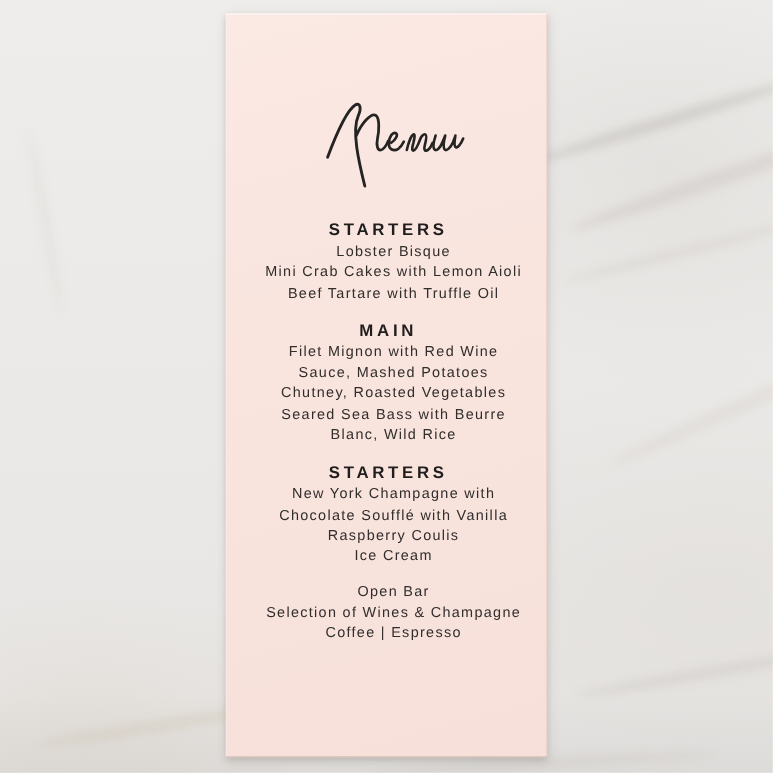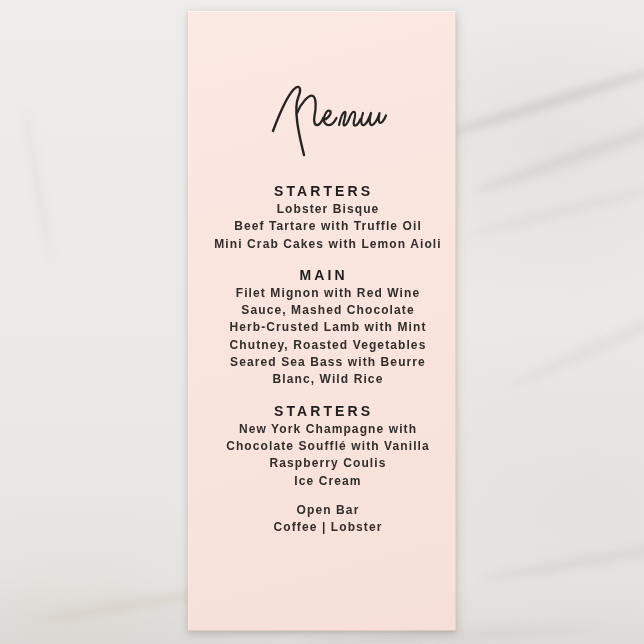--- a/index.html
+++ b/index.html
@@ -77,21 +77,21 @@
     font-size: 14px;
     line-height: 20px;
     font-weight: 700;
     letter-spacing: 3.1px;
     padding-left: 3.1px;
     color: #201e1d;
   }
   .menu-line {
     font-size: 12px;
     line-height: 17.3px;
-    font-weight: 700;
+    font-weight: 400;
     letter-spacing: 1.1px;
     padding-left: 12px;
     color: #302d2b;
   }
 </style>
 </head>
 <body>
 
 <div class="marble">
   <div class="vein v1"></div>
@@ -120,41 +120,41 @@
       <path d="M94 30 C92.5 34.5 91.5 39.5 93 41.5 C94.8 43.5 98 40 99.5 36 C100.5 33.5 101.8 30.5 102 30 C101 34 99.8 39.5 101.5 41.5 C103.2 43.3 106.5 40 108.5 35.5 C109.5 33 110.5 30.5 110.5 30 C110 33 109 38 110.5 39.5 C112 41 115 37.5 117 32.5"></path>
     </svg>
     <span class="sr">Menu</span>
   </div>
 
   <div class="sections">
 
     <section class="menu-section">
       <h2>STARTERS</h2>
       <div class="menu-line">Lobster Bisque</div>
+      <div class="menu-line">Mini Crab Cakes with Lemon Aioli</div>
       <div class="menu-line">Beef Tartare with Truffle Oil</div>
-      <div class="menu-line">Mini Crab Cakes with Lemon Aioli</div>
     </section>
 
     <section class="menu-section">
       <h2>MAIN</h2>
       <div class="menu-line">Filet Mignon with Red Wine</div>
-      <div class="menu-line">Sauce, Mashed Chocolate</div>
-      <div class="menu-line">Herb-Crusted Lamb with Mint</div>
+      <div class="menu-line">Sauce, Mashed Potatoes</div>
       <div class="menu-line">Chutney, Roasted Vegetables</div>
       <div class="menu-line">Seared Sea Bass with Beurre</div>
       <div class="menu-line">Blanc, Wild Rice</div>
     </section>
 
     <section class="menu-section">
       <h2>STARTERS</h2>
       <div class="menu-line">New York Champagne with</div>
       <div class="menu-line">Chocolate Soufflé with Vanilla</div>
       <div class="menu-line">Raspberry Coulis</div>
       <div class="menu-line">Ice Cream</div>
     </section>
 
     <section class="menu-section">
       <div class="menu-line">Open Bar</div>
-      <div class="menu-line">Coffee | Lobster</div>
+      <div class="menu-line">Selection of Wines &amp; Champagne</div>
+      <div class="menu-line">Coffee | Espresso</div>
     </section>
 
   </div>
 </div>
 
 </body></html>

